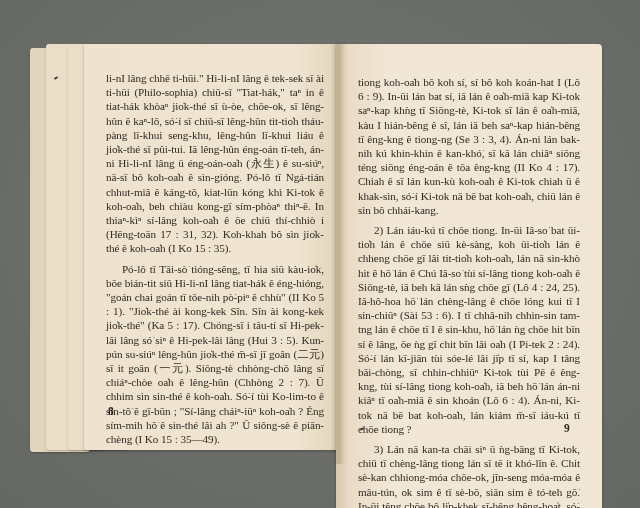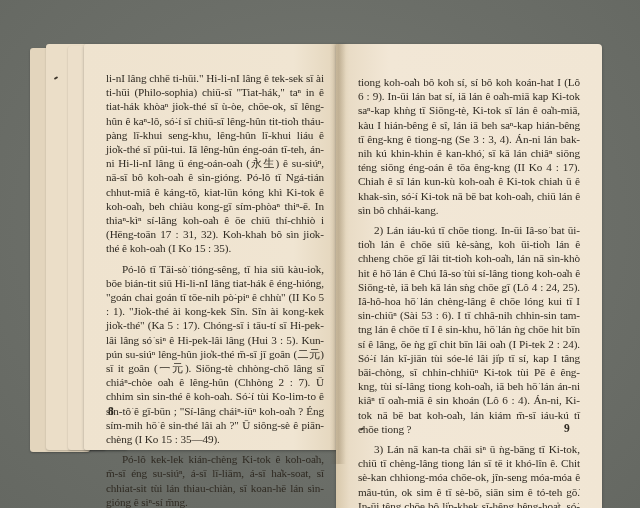--- a/index.html
+++ b/index.html
@@ -58,21 +58,20 @@
 
 <div class="leaf leaf-back1"></div>
 <div class="leaf leaf-back2"></div>
 <div class="leaf leaf-back3"></div>
 
 <div class="page page-left">
   <div class="ink-mark" style="left:-30px;top:33px;"></div>
   <div class="text">
     <p class="para">li-nI lâng chhē ti-hūi." Hi-li-nI lâng ê tek-sek sī ài ti-hūi (Philo-sophia) chiū-sī "Tiat-hák," taⁿ in ê tiat-hák khòaⁿ jio̍k-thé sī ù-òe, chōe-ok, sī lêng-hûn ê kaⁿ-lô, só͘-í sī chiū-sī lêng-hûn tit-tio̍h tháu-pàng lī-khui seng-khu, lêng-hûn lī-khui liáu ê jio̍k-thé sī pûi-tui. Iā lêng-hûn éng-oán tī-teh, án-ni Hi-li-nI lâng ū éng-oán-oa̍h (永生) ê su-siúⁿ, nā-sī bô koh-oa̍h ê sìn-gióng. Pó-lô tī Ngá-tián chhut-miâ ê káng-tō, kiat-lūn kóng khì Ki-tok ê koh-oa̍h, beh chiàu kong-gī sím-phòaⁿ thiⁿ-ē. In thiaⁿ-kìⁿ sí-lâng koh-oa̍h ê ōe chiū thí-chhiò i (Hēng-toān 17 : 31, 32). Koh-khah bô sìn jio̍k-thé ê koh-oa̍h (I Ko 15 : 35).</p>
     <p class="para indent gap">Pó-lô tī Tāi-sò͘ tióng-sêng, tī hia siū kàu-io̍k, bōe bián-tit siū Hi-li-nI lâng tiat-hák ê éng-hióng, "goán chai goán tī tōe-nih pò͘-piⁿ ê chhù" (II Ko 5 : 1). "Jio̍k-thé ài kong-kek Sîn. Sîn ài kong-kek jio̍k-thé" (Ka 5 : 17). Chóng-sī i tāu-tí sī Hi-pek-lâi lâng só͘ siⁿ ê Hi-pek-lâi lâng (Hui 3 : 5). Kun-pún su-siúⁿ lêng-hûn jio̍k-thé m̄-sī jī goân (二元) sī it goân (一元). Siōng-tè chhòng-chō lâng sī chiáⁿ-chòe oa̍h ê lêng-hûn (Chhòng 2 : 7). Ū chhim sìn sin-thé ê koh-oa̍h. Só͘-í tùi Ko-lim-to ê sìn-tô͘ ê gī-būn ; "Sí-lâng cháiⁿ-iūⁿ koh-oa̍h ? Éng sím-mih hō͘ ê sin-thé lâi ah ?" Ū siông-sè ê piān-chèng (I Ko 15 : 35—49).</p>
-    <p class="para indent gap">Pó-lô kek-lek kián-chèng Ki-tok ê koh-oa̍h, m̄-sī éng su-siúⁿ, á-sī lī-liām, á-sī ha̍k-soat, sī chhiat-sit tùi lán thiau-chiàn, sī koan-hē lán sìn-gióng ê siⁿ-sí m̄ng.</p>
 
   </div>
   <div class="page-number">8</div>
 </div>
 
 <div class="page page-right">
   <div class="text">
     <p class="para">tiong koh-oa̍h bô koh sí, sí bô koh koán-hat I (Lô 6 : 9). In-ūi lán bat sí, iā lán ê oa̍h-miā kap Ki-tok saⁿ-kap khǹg tī Siōng-tè, Ki-tok sī lán ê oa̍h-miā, kàu I hián-bêng ê sî, lán iā beh saⁿ-kap hián-bêng tī êng-kng ê tiong-ng (Se 3 : 3, 4). Án-ni lán bak-nih kú khin-khin ê kan-khó͘, sī kā lán chiâⁿ siōng téng siōng éng-oán ê tōa êng-kng (II Ko 4 : 17). Chiah ê sī lán kun-kù koh-oa̍h ê Ki-tok chiah ū ê khak-sìn, só͘-í Ki-tok nā bē bat koh-oa̍h, chiū lán ê sìn bô chhái-kang.</p>
     <p class="para indent gap">2) Lán iáu-kú tī chōe tiong. In-ūi Iâ-so͘ bat ūi-tio̍h lán ê chōe siū kè-sàng, koh ūi-tio̍h lán ê chheng chōe gī lâi tit-tio̍h koh-oa̍h, lán nā sìn-khò hit ê hō͘ lán ê Chú Iâ-so͘ tùi sí-lâng tiong koh-oa̍h ê Siōng-tè, iā beh kā lán sǹg chōe gī (Lô 4 : 24, 25). Iâ-hô-hoa hō͘ lán chèng-lâng ê chōe lóng kui tī I sin-chiūⁿ (Sài 53 : 6). I tī chhâ-nih chhin-sin tam-tng lán ê chōe tī I ê sin-khu, hō͘ lán ǹg chōe hit bīn sí ê lâng, ōe ǹg gī chit bīn lâi oa̍h (I Pi-tek 2 : 24). Só͘-í lán kī-jiān tùi sóe-lé lâi ji̍p tī sí, kap I tâng bāi-chòng, sī chhin-chhiūⁿ Ki-tok tùi Pē ê êng-kng, tùi sí-lâng tiong koh-oa̍h, iā beh hō͘ lán án-ni kiâⁿ tī oa̍h-miā ê sin khoán (Lô 6 : 4). Án-ni, Ki-tok nā bē bat koh-oa̍h, lán kiám m̄-sī iáu-kú tī chōe tiong ?</p>
     <p class="para indent gap">3) Lán nā kan-ta chāi siⁿ ū ǹg-bāng tī Ki-tok, chiū tī chèng-lâng tiong lán sī tē it khó-lîn ê. Chit sè-kan chhiong-móa chōe-ok, jîn-seng móa-móa ê mâu-tún, ok sim ê tī sè-bō, siān sim ê tó-teh gō͘. In-ūi têng chōe bô li̍p-khek sī-hêng hêng-hoa̍t, só͘-í sè-kan lâng sim tōa táⁿ kiaⁿ phàiⁿ (Thoân 8 : 11). In-ūi góa chai lán ê chōe-kòa cháiⁿ-iūⁿ ê chōe, lán ê phàiⁿ cháiⁿ-iūⁿ ê tōa, lán phàiⁿ khoán-thāi gī-lâng, siū pō͘-lō͘, tī siáⁿ m̄ng kháu oan-óng sòng-hiong lâng. Só͘-í thong-tát ê lâng khòaⁿ-kìⁿ chit hō͘ ê sí-sè, beh chèng-chèng bô kóng ōe, in-ūi sí-sè chin</p>

